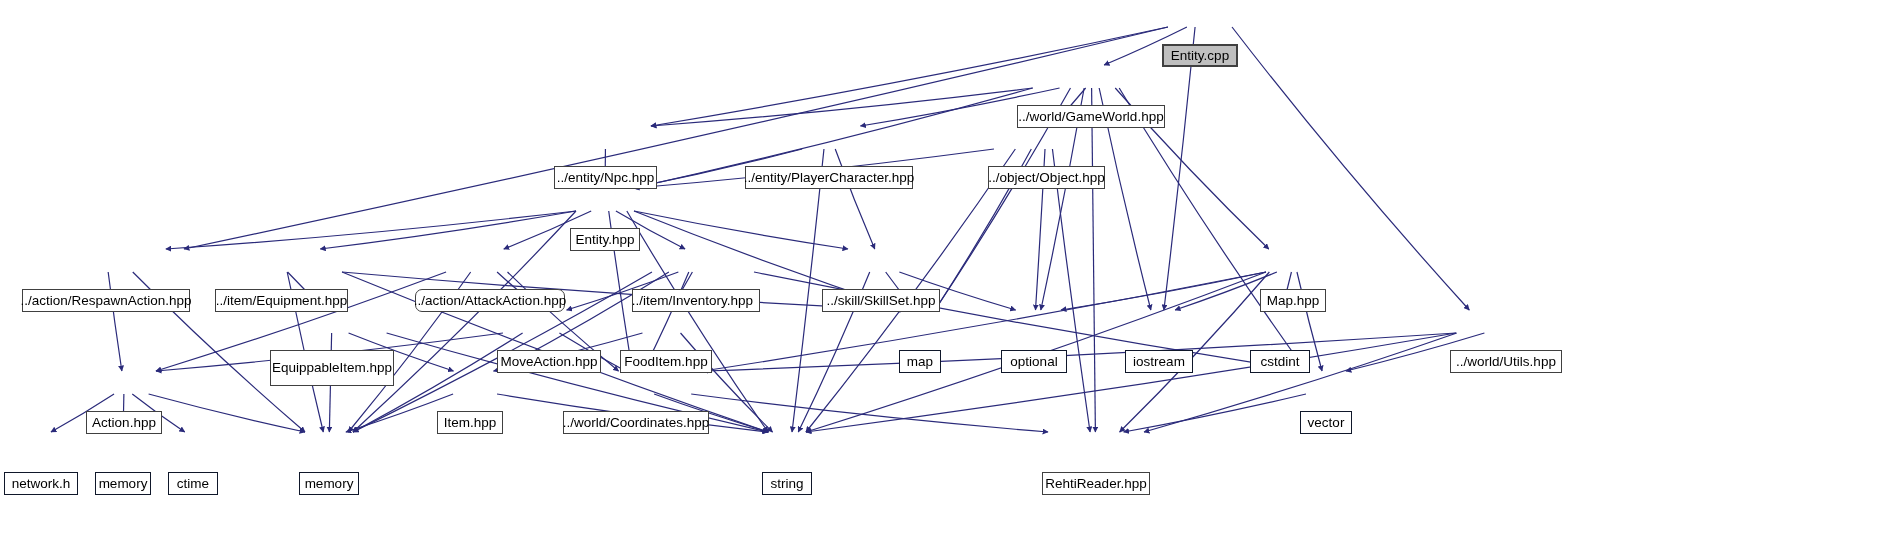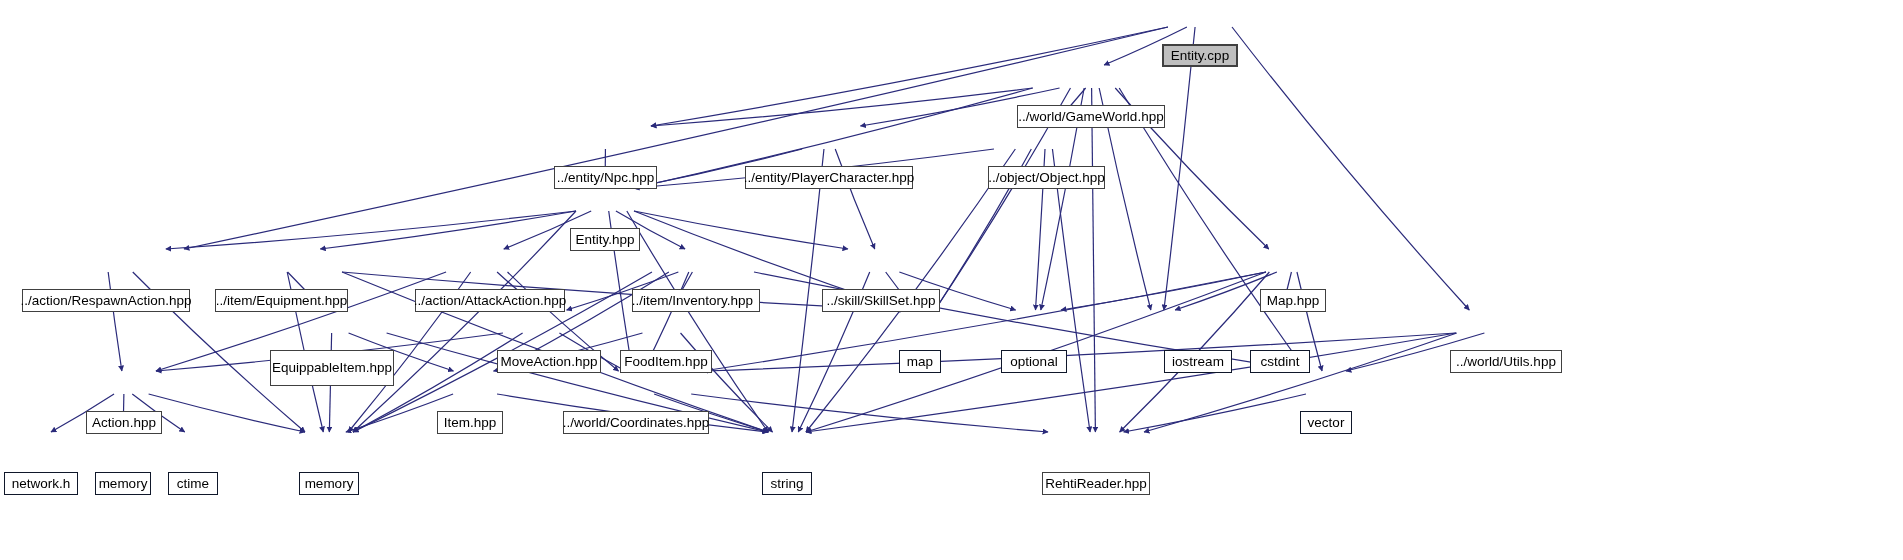--- a/index.html
+++ b/index.html
@@ -167,21 +167,21 @@
       </div>
       <div class="node local" style="left: 570px; top: 188px; width: 70px; height: 23px;">
         <span class="node-label">Entity.hpp</span>
       </div>
       <div class="node local" style="left: 22px; top: 249px; width: 168px; height: 23px;">
         <span class="node-label">../action/RespawnAction.hpp</span>
       </div>
       <div class="node local" style="left: 215px; top: 249px; width: 133px; height: 23px;">
         <span class="node-label">../item/Equipment.hpp</span>
       </div>
-      <div class="node local" style="left: 415px; top: 249px; width: 150px; height: 23px;">
+      <div class="node local" style="left: 415px; top: 249px; width: 150px; height: 23px; border-radius: 7px;">
         <span class="node-label">../action/AttackAction.hpp</span>
       </div>
       <div class="node local" style="left: 632px; top: 249px; width: 128px; height: 23px; justify-content: flex-end;">
         <span class="node-label">../item/Inventory.hpp</span>
       </div>
       <div class="node local" style="left: 822px; top: 249px; width: 118px; height: 23px;">
         <span class="node-label">../skill/SkillSet.hpp</span>
       </div>
       <div class="node local" style="left: 1260px; top: 249px; width: 66px; height: 23px;">
         <span class="node-label">Map.hpp</span>
@@ -197,21 +197,21 @@
       </div>
       <div class="node local" style="left: 620px; top: 310px; width: 92px; height: 23px;">
         <span class="node-label">FoodItem.hpp</span>
       </div>
       <div class="node sys" style="left: 899px; top: 310px; width: 42px; height: 23px;">
         <span class="node-label">map</span>
       </div>
       <div class="node sys" style="left: 1001px; top: 310px; width: 66px; height: 23px;">
         <span class="node-label">optional</span>
       </div>
-      <div class="node sys" style="left: 1164px; top: 310px; width: 68px; height: 23px;">
+      <div class="node sys" style="left: 1125px; top: 310px; width: 68px; height: 23px;">
         <span class="node-label">iostream</span>
       </div>
       <div class="node sys" style="left: 1250px; top: 310px; width: 60px; height: 23px;">
         <span class="node-label">cstdint</span>
       </div>
       <div class="node local" style="left: 86px; top: 371px; width: 76px; height: 23px;">
         <span class="node-label">Action.hpp</span>
       </div>
       <div class="node local" style="left: 437px; top: 371px; width: 66px; height: 23px;">
         <span class="node-label">Item.hpp</span>

